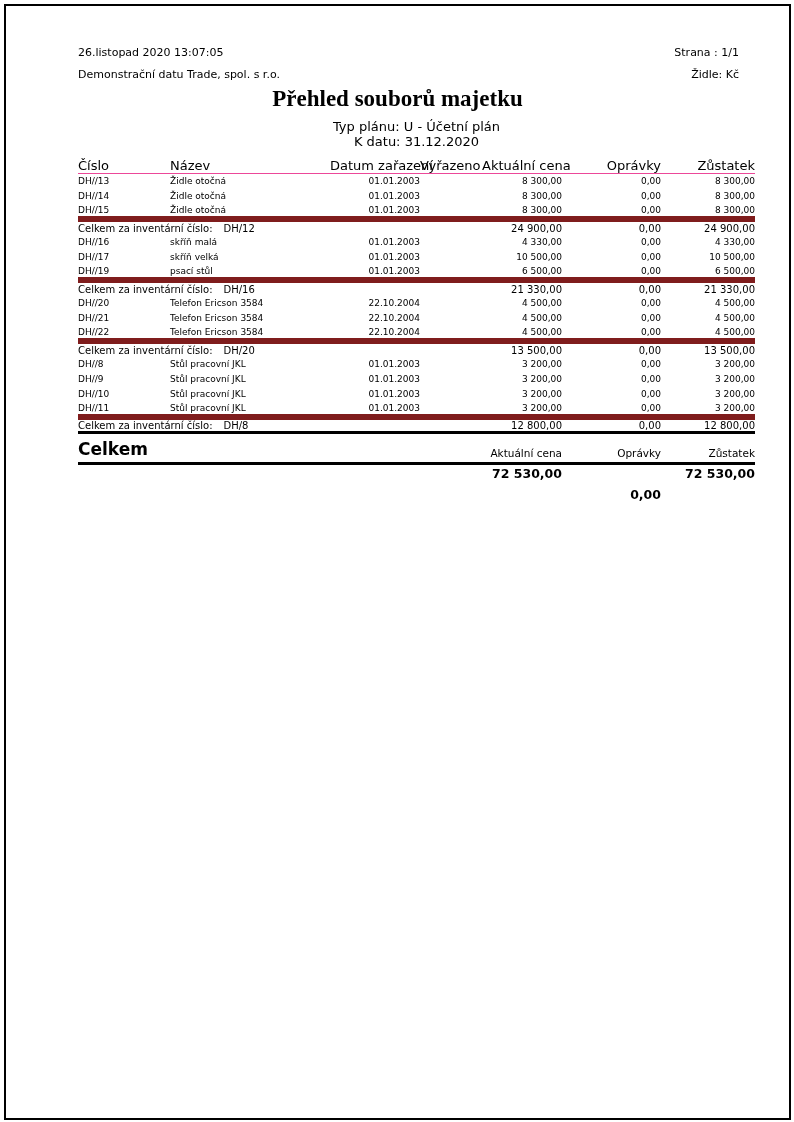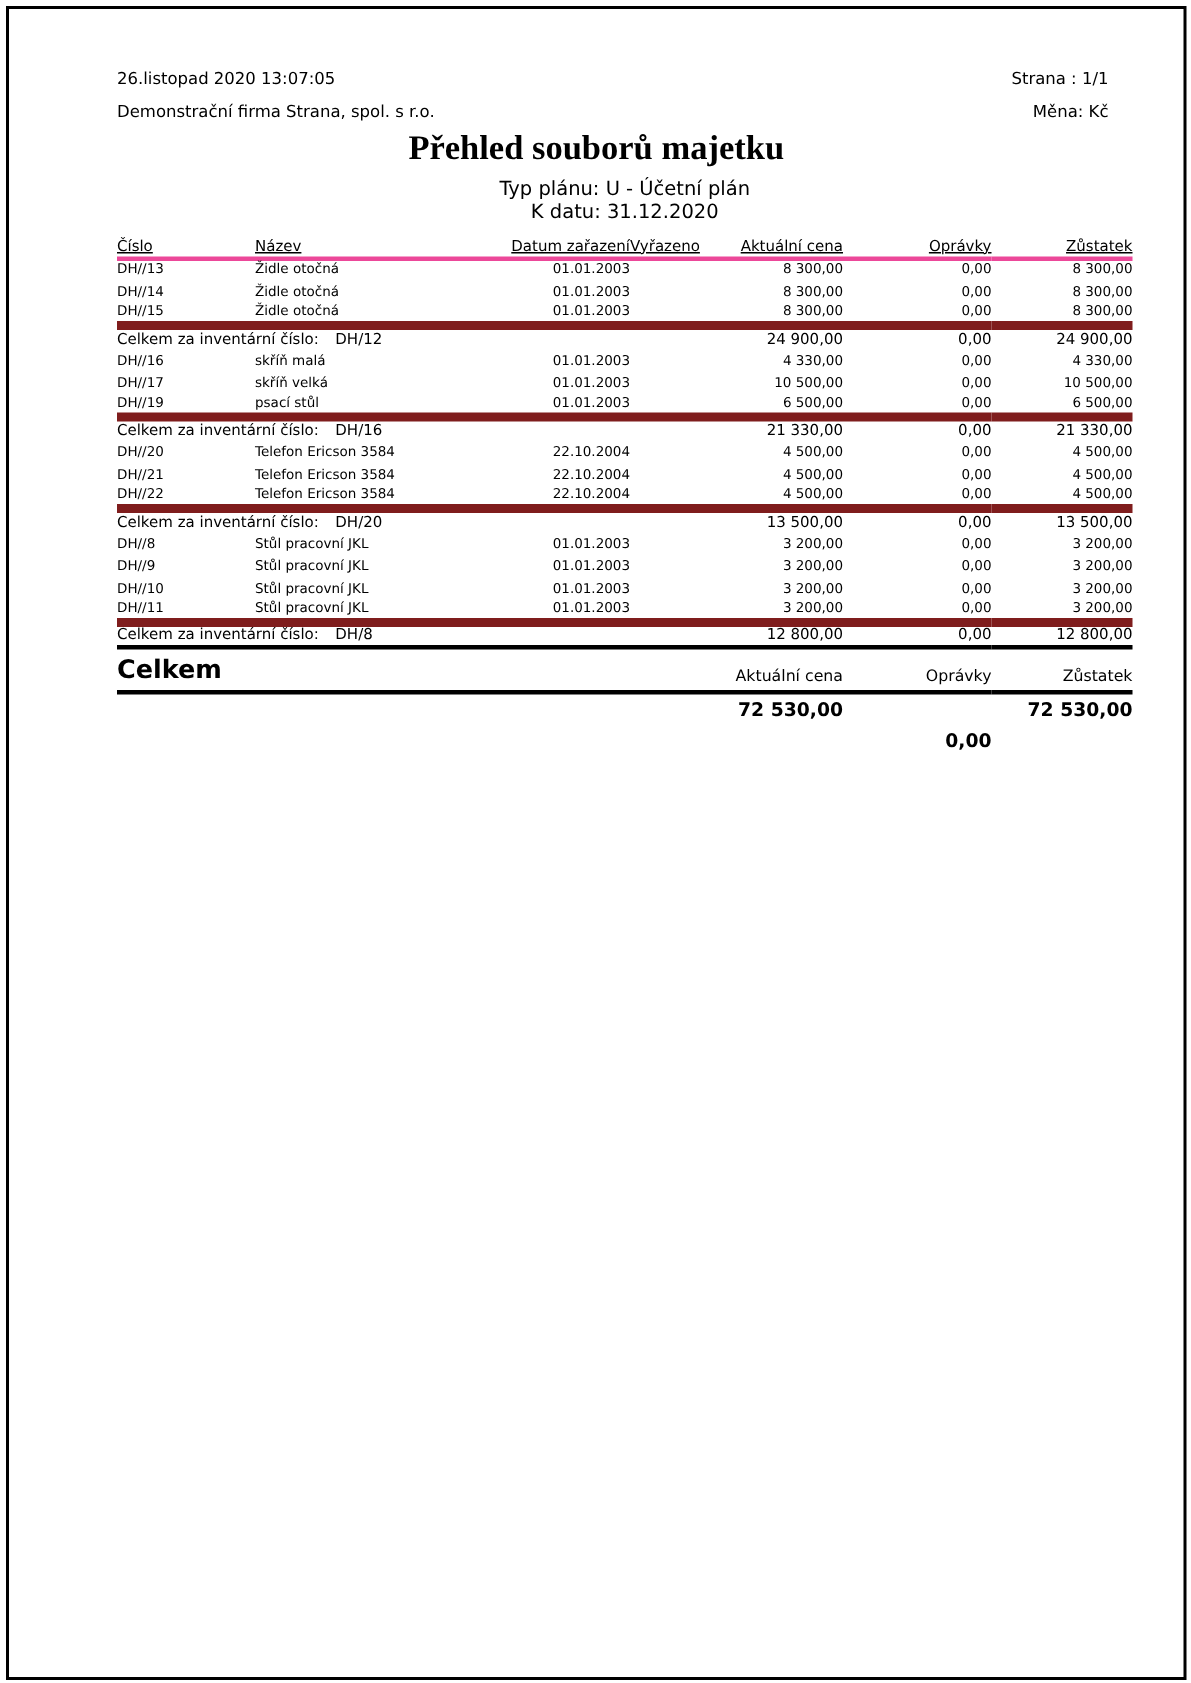--- a/index.html
+++ b/index.html
@@ -51,26 +51,25 @@
   table.assets.main { border-bottom: 3px solid #000000; }
   table.assets th, table.assets td {
     box-sizing: border-box;
     padding: 0;
     white-space: nowrap;
     vertical-align: middle;
     overflow: visible;
   }
   thead th {
     font-weight: normal;
-    font-size: 10px;
+    font-size: 13px;
     height: 14px;
-    border-bottom: 3px solid #ec4899;
+    border-bottom: 1px solid #ec4899;
     vertical-align: bottom;
     padding-bottom: 2px;
-    text-decoration: underline;
   }
   .c1 { text-align: left; }
   .c2 { text-align: left; }
   .c3 { text-align: right; }
   .c4 { text-align: left; padding-left: 13px; margin-top: 16px; }
   .c5, .c6, .c7 { text-align: right; }
   tr.data-row td { font-size: 9px; height: 15px; }
   tr.total-row td {
     font-size: 10px;
     font-weight: normal;
@@ -102,25 +101,25 @@
   }
 </style>
 </head>
 <body>
 
 <div class="page">
 
   <div class="topbar">
     <div class="topbar-left">
       <div>26.listopad 2020 13:07:05</div>
-      <div>Demonstrační firma Strana, spol. s r.o.</div>
+      <div>Demonstrační datu Trade, spol. s r.o.</div>
     </div>
     <div class="topbar-right">
       <div>Strana : 1/1</div>
-      <div>Měna: Kč</div>
+      <div>Židle: Kč</div>
     </div>
   </div>
 
   <h1 class="report-title">Přehled souborů majetku</h1>
 
   <div class="subtitle">
     <div>Typ plánu: U - Účetní plán</div>
     <div>K datu: 31.12.2020</div>
   </div>
 

